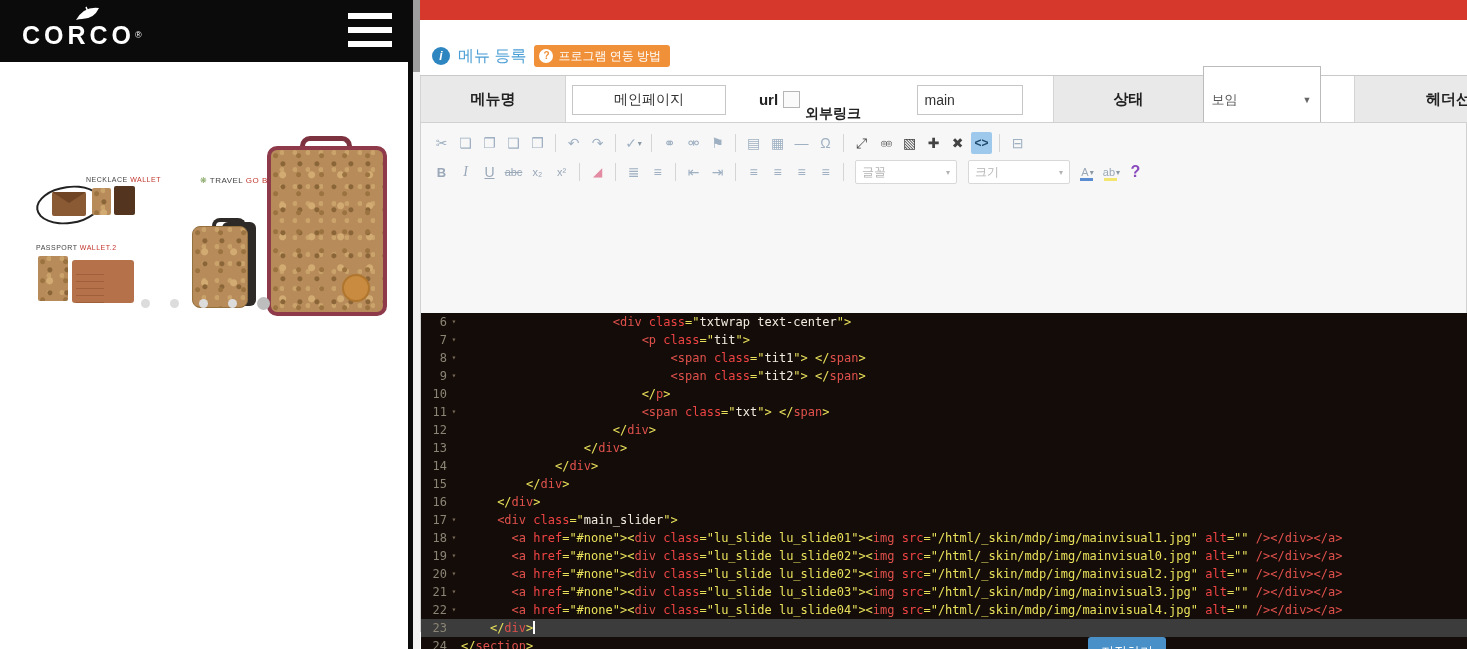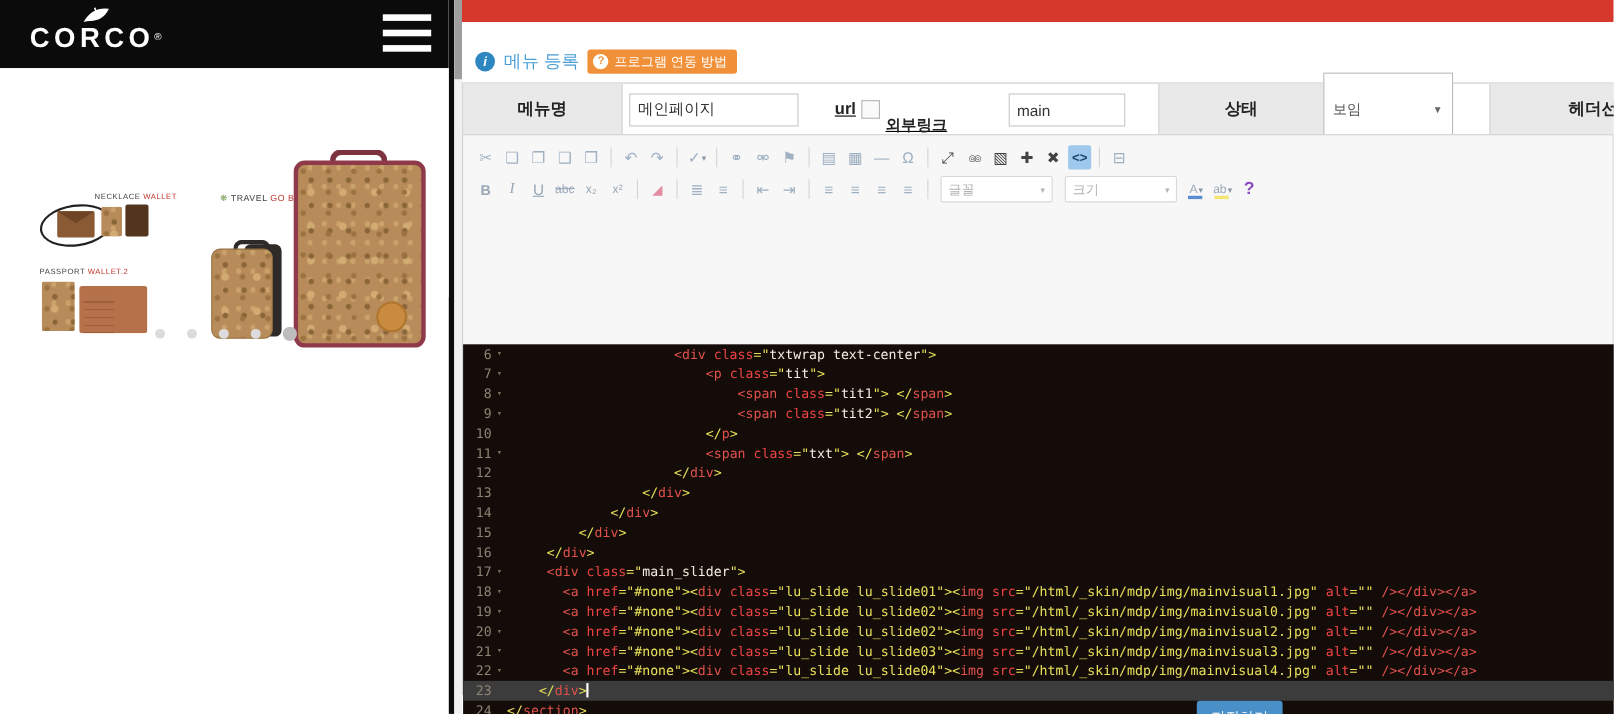--- a/index.html
+++ b/index.html
@@ -3,21 +3,21 @@
 <meta charset="utf-8">
 <style>
   html,body{margin:0;padding:0;}
   body{width:1467px;height:649px;overflow:hidden;position:relative;background:#fff;
        font-family:"Liberation Sans", sans-serif;}
   .abs{position:absolute;}
 
   
   #left-preview{left:0;top:0;width:408px;height:649px;border-right:5px solid #0b0b0b;overflow:hidden;background:#fff;}
   #site-header{left:0;top:0;width:408px;height:62px;background:#0b0b0b;}
-  #logo{left:22px;top:4px;width:130px;text-align:center;color:#fff;}
+  #logo{left:22px;top:4px;width:130px;text-align:left;color:#fff;}
   #logo .leaf{display:block;margin:0 auto;height:18px;width:30px;}
   #logo .brand{font-size:25px;font-weight:bold;letter-spacing:4px;line-height:26px;}
   #logo .reg{font-size:9px;vertical-align:super;}
   #hamburger{right:16px;top:13px;width:44px;cursor:pointer;}
   #hamburger span{display:block;height:6px;background:#fff;margin-bottom:8px;}
 
   
   #showcase{left:0;top:62px;width:408px;height:208px;background:#fff;}
   .cork{background-color:#b88b5a;
     background-image:radial-gradient(circle at 20% 30%, #9a7340 2px, transparent 3px),
@@ -66,22 +66,22 @@
   #page-title{color:#4a9ed6;font-size:16px;}
   #help-badge{background:#f0913a;color:#fff;font-size:12px;border-radius:3px;height:22px;line-height:22px;padding:0 9px 0 5px;display:flex;align-items:center;gap:5px;cursor:pointer;}
   #help-badge .qmark{width:14px;height:14px;border-radius:50%;background:#fff;color:#f0913a;font-weight:bold;font-size:10px;line-height:14px;text-align:center;}
 
   #form-row{left:0;top:75px;width:1047px;height:47px;border-top:1px solid #c9c9c9;border-bottom:1px solid #c9c9c9;background:#fff;}
   .fcell{position:absolute;top:0;height:47px;display:flex;align-items:center;justify-content:center;}
   .flabel{background:#e9e9e9;border-left:1px solid #d4d4d4;border-right:1px solid #d4d4d4;font-size:15px;font-weight:600;color:#222;}
   .finput{border:1px solid #c6c6c6;height:28px;font-size:14px;color:#333;padding:0 7px;font-family:"Liberation Sans",sans-serif;}
   #cell-menuname{left:0;width:144px;}
   #cell-menuname-input{left:144px;width:170px;}
-  #menu-name-input{width:138px;}
-  #cell-url{left:314px;width:152px;gap:5px;text-decoration:underline;}
+  #menu-name-input{width:138px;text-align:center;}
+  #cell-url{left:314px;width:152px;gap:5px;}
   #url-label{font-size:15px;font-weight:bold;color:#222;}
   #external-checkbox{width:15px;height:15px;border:1px solid #b5b5b5;background:#fafafa;}
   #external-label{font-size:14px;font-weight:600;color:#222;margin-top:28px;}
   #cell-url-input{left:466px;width:167px;}
   #url-input{width:90px;}
   #cell-status{left:633px;width:149px;}
   #cell-status-select{left:782px;width:119px;}
   #status-select{width:100px;height:30px;border:1px solid #bbb;background:#fff;font-size:13px;color:#555;display:flex;align-items:center;justify-content:space-between;padding:18px 8px;cursor:pointer;}
   #status-select .arr{font-size:9px;color:#666;}
   #cell-header{left:934px;width:146px;border-right:none;padding-left:28px;}

